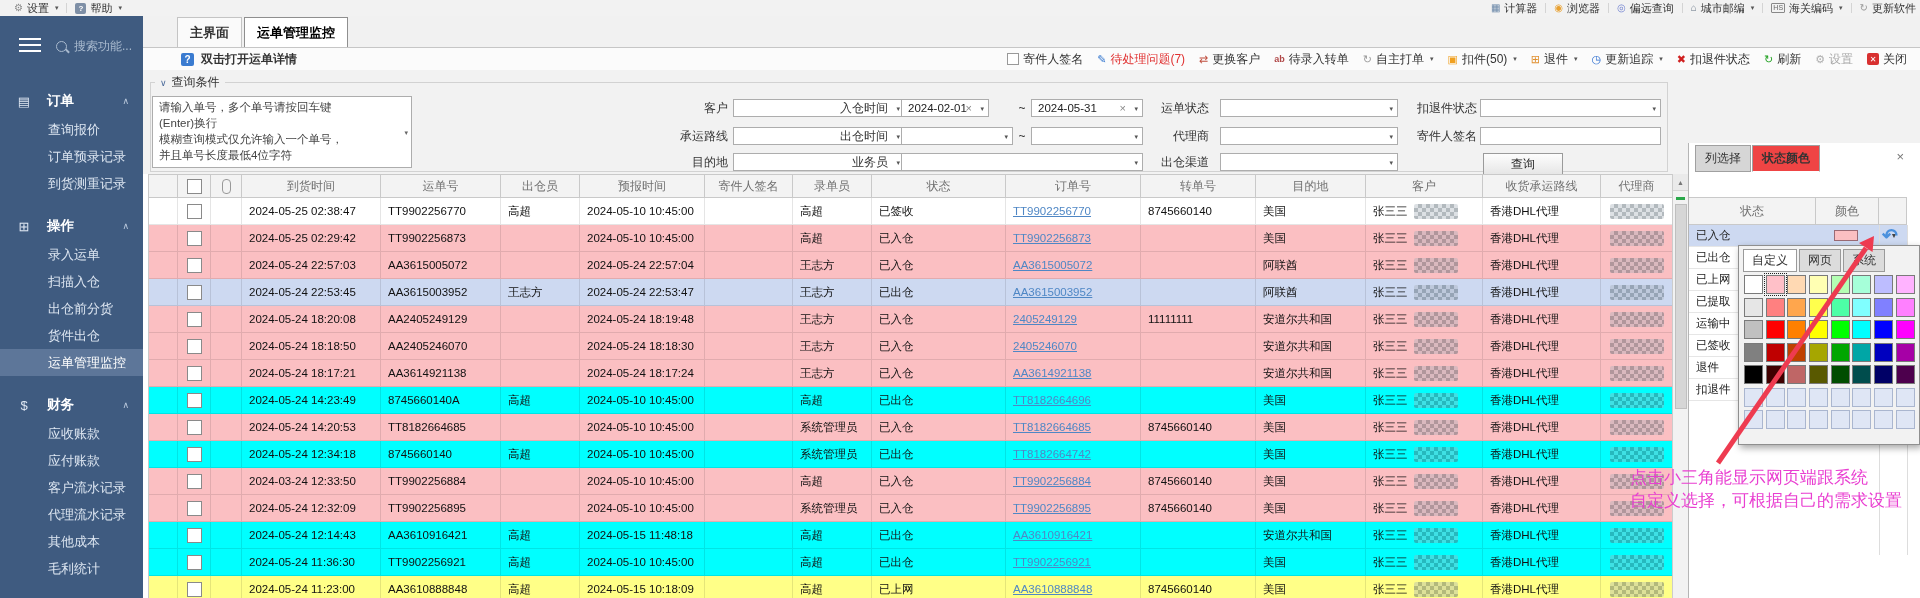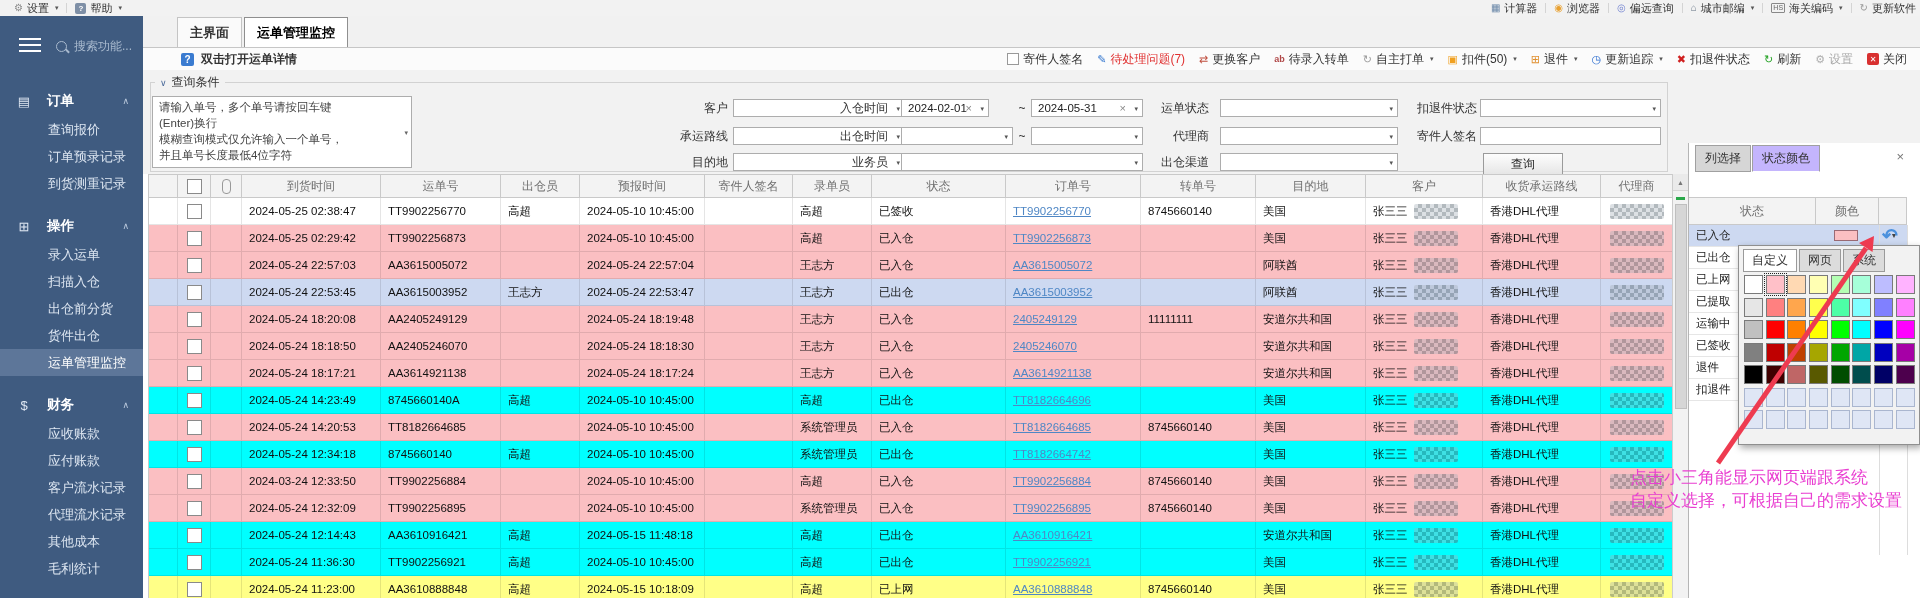--- a/index.html
+++ b/index.html
@@ -87,21 +87,21 @@
           background-size:8px 8px;}
   
   .vscroll{position:absolute;left:1672px;top:174px;width:16px;height:424px;background:#f2f2f2;border-left:1px solid #ccc;box-sizing:border-box;}
   .vbtn{height:16px;display:flex;align-items:center;justify-content:center;font-size:7px;color:#777;background:#eaeaea;border-bottom:1px solid #d5d5d5;}
   .vdash{width:9px;height:3px;background:#2aa84a;margin:6px auto 4px;}
   .vthumb{width:12px;margin:4px auto;height:205px;background:#d6d6d6;border:1px solid #bfbfbf;box-sizing:border-box;}
   
   .panel{position:absolute;left:1688px;top:143px;width:232px;height:455px;background:#fff;border-left:1px solid #b5b5b5;box-sizing:border-box;}
   .ptabs{position:absolute;left:6px;top:2px;display:flex;align-items:flex-end;}
   .ptab{padding:4px 9px;font-size:12px;color:#333;background:#d6d6d6;border:1px solid #a0a0a0;margin-right:1px;cursor:pointer;}
-  .ptab.active{background:#c4b5fd;font-weight:normal;border-bottom-color:#fff;}
+  .ptab.active{background:#ef4444;font-weight:bold;border-bottom-color:#fff;}
   .pclose{position:absolute;right:16px;top:8px;font-size:13px;color:#777;cursor:pointer;line-height:12px;}
   .phead{position:absolute;left:0;top:54px;display:flex;height:28px;width:218px;}
   .phcell{box-sizing:border-box;background:#f3f3f3;border:1px solid #c9c9c9;border-left:none;
           font-size:12px;color:#707070;display:flex;align-items:center;justify-content:center;}
   .prows{position:absolute;left:0;top:82px;width:218px;}
   .prow{display:flex;height:21px;border-bottom:1px solid #e6e6e6;align-items:center;}
   .prow .pl{width:125px;padding-left:7px;font-size:11.5px;color:#222;box-sizing:border-box;}
   .prow.sel{background:#cdd9f1;}
   .swatch{width:24px;height:11px;border:1px solid #9a6a74;box-sizing:border-box;}
   .pdrop{margin-left:auto;width:26px;text-align:center;font-size:7px;color:#444;cursor:pointer;}

